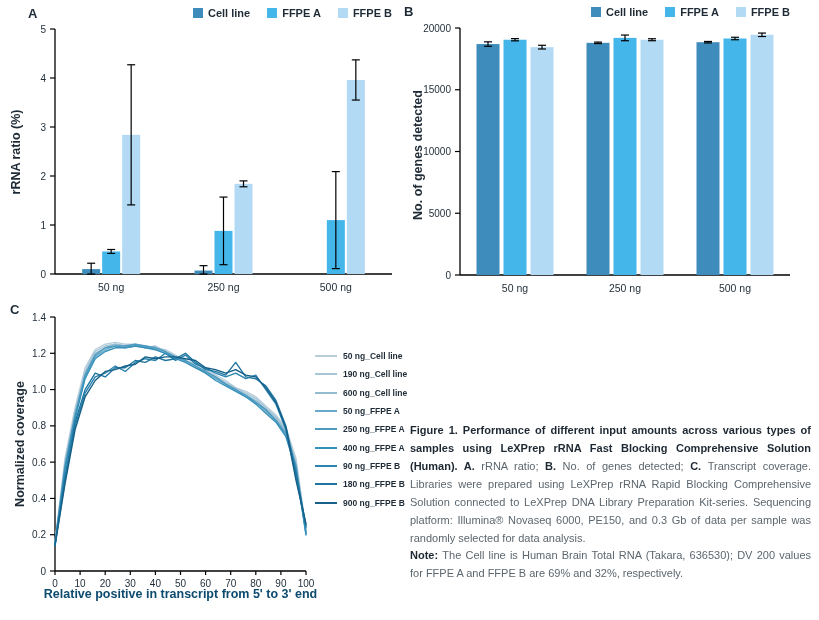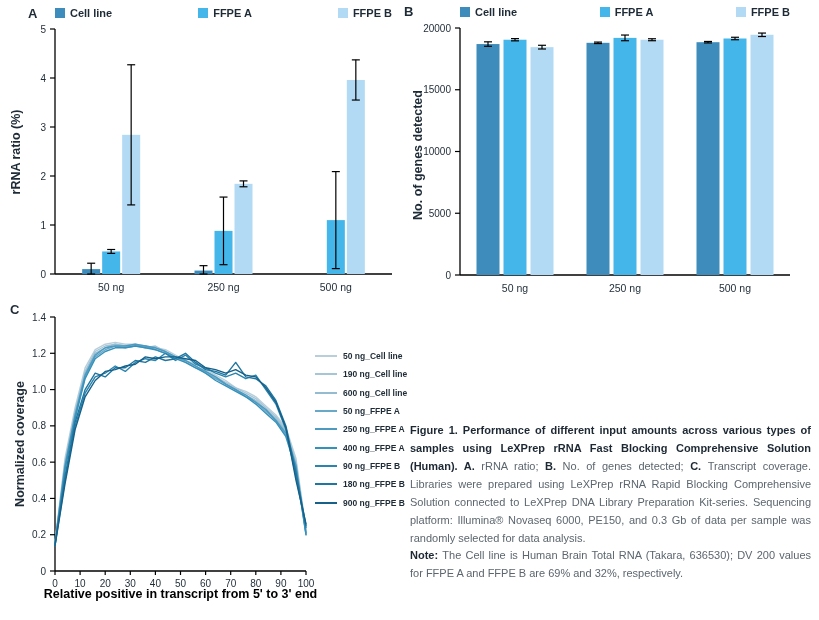--- a/index.html
+++ b/index.html
@@ -17,40 +17,40 @@
   .panel-c{left:0;top:300px;width:410px;height:320px;}
   .panel-label{
     position:absolute;
     font-size:13px;font-weight:bold;color:#1e2b36;
   }
   .panel-a .panel-label{left:28px;top:6px;}
   .panel-b .panel-label{left:4px;top:4px;}
   .panel-c .panel-label{left:10px;top:2px;}
   .legend-top{
     position:absolute;
-    display:flex;justify-content:space-between;align-items:center;gap:17px;
+    display:flex;justify-content:flex-end;align-items:center;gap:17px;
   }
   .panel-a .legend-top{left:55px;top:7px;width:337px;}
   .panel-b .legend-top{left:60px;top:6px;width:330px;}
   .legend-top .legend-item{display:flex;align-items:center;gap:5px;}
   .legend-top .legend-swatch{width:10px;height:10px;display:inline-block;}
   .legend-top .legend-label{font-size:11px;font-weight:bold;color:#1e2b36;}
   .y-title{
     position:absolute;
     font-size:12.5px;font-weight:bold;color:#1e2b36;
     white-space:nowrap;
     transform:translate(-50%,-50%) rotate(-90deg);
   }
   .panel-a .y-title{left:16px;top:152px;}
   .panel-b .y-title{left:18px;top:155px;}
   .panel-c .y-title{left:20px;top:144px;}
   .x-title{
     position:absolute;left:0;top:287px;width:361px;
     text-align:center;
-    font-size:12.5px;font-weight:bold;color:#000000;
+    font-size:12.5px;font-weight:bold;color:#0c4a6e;
     white-space:nowrap;
   }
   .chart-svg{position:absolute;left:0;top:0;}
   .legend-side{
     position:absolute;left:315px;top:47px;
     display:flex;flex-direction:column;
   }
   .legend-side .legend-item{
     display:flex;align-items:center;gap:6px;
     height:18.3px;

